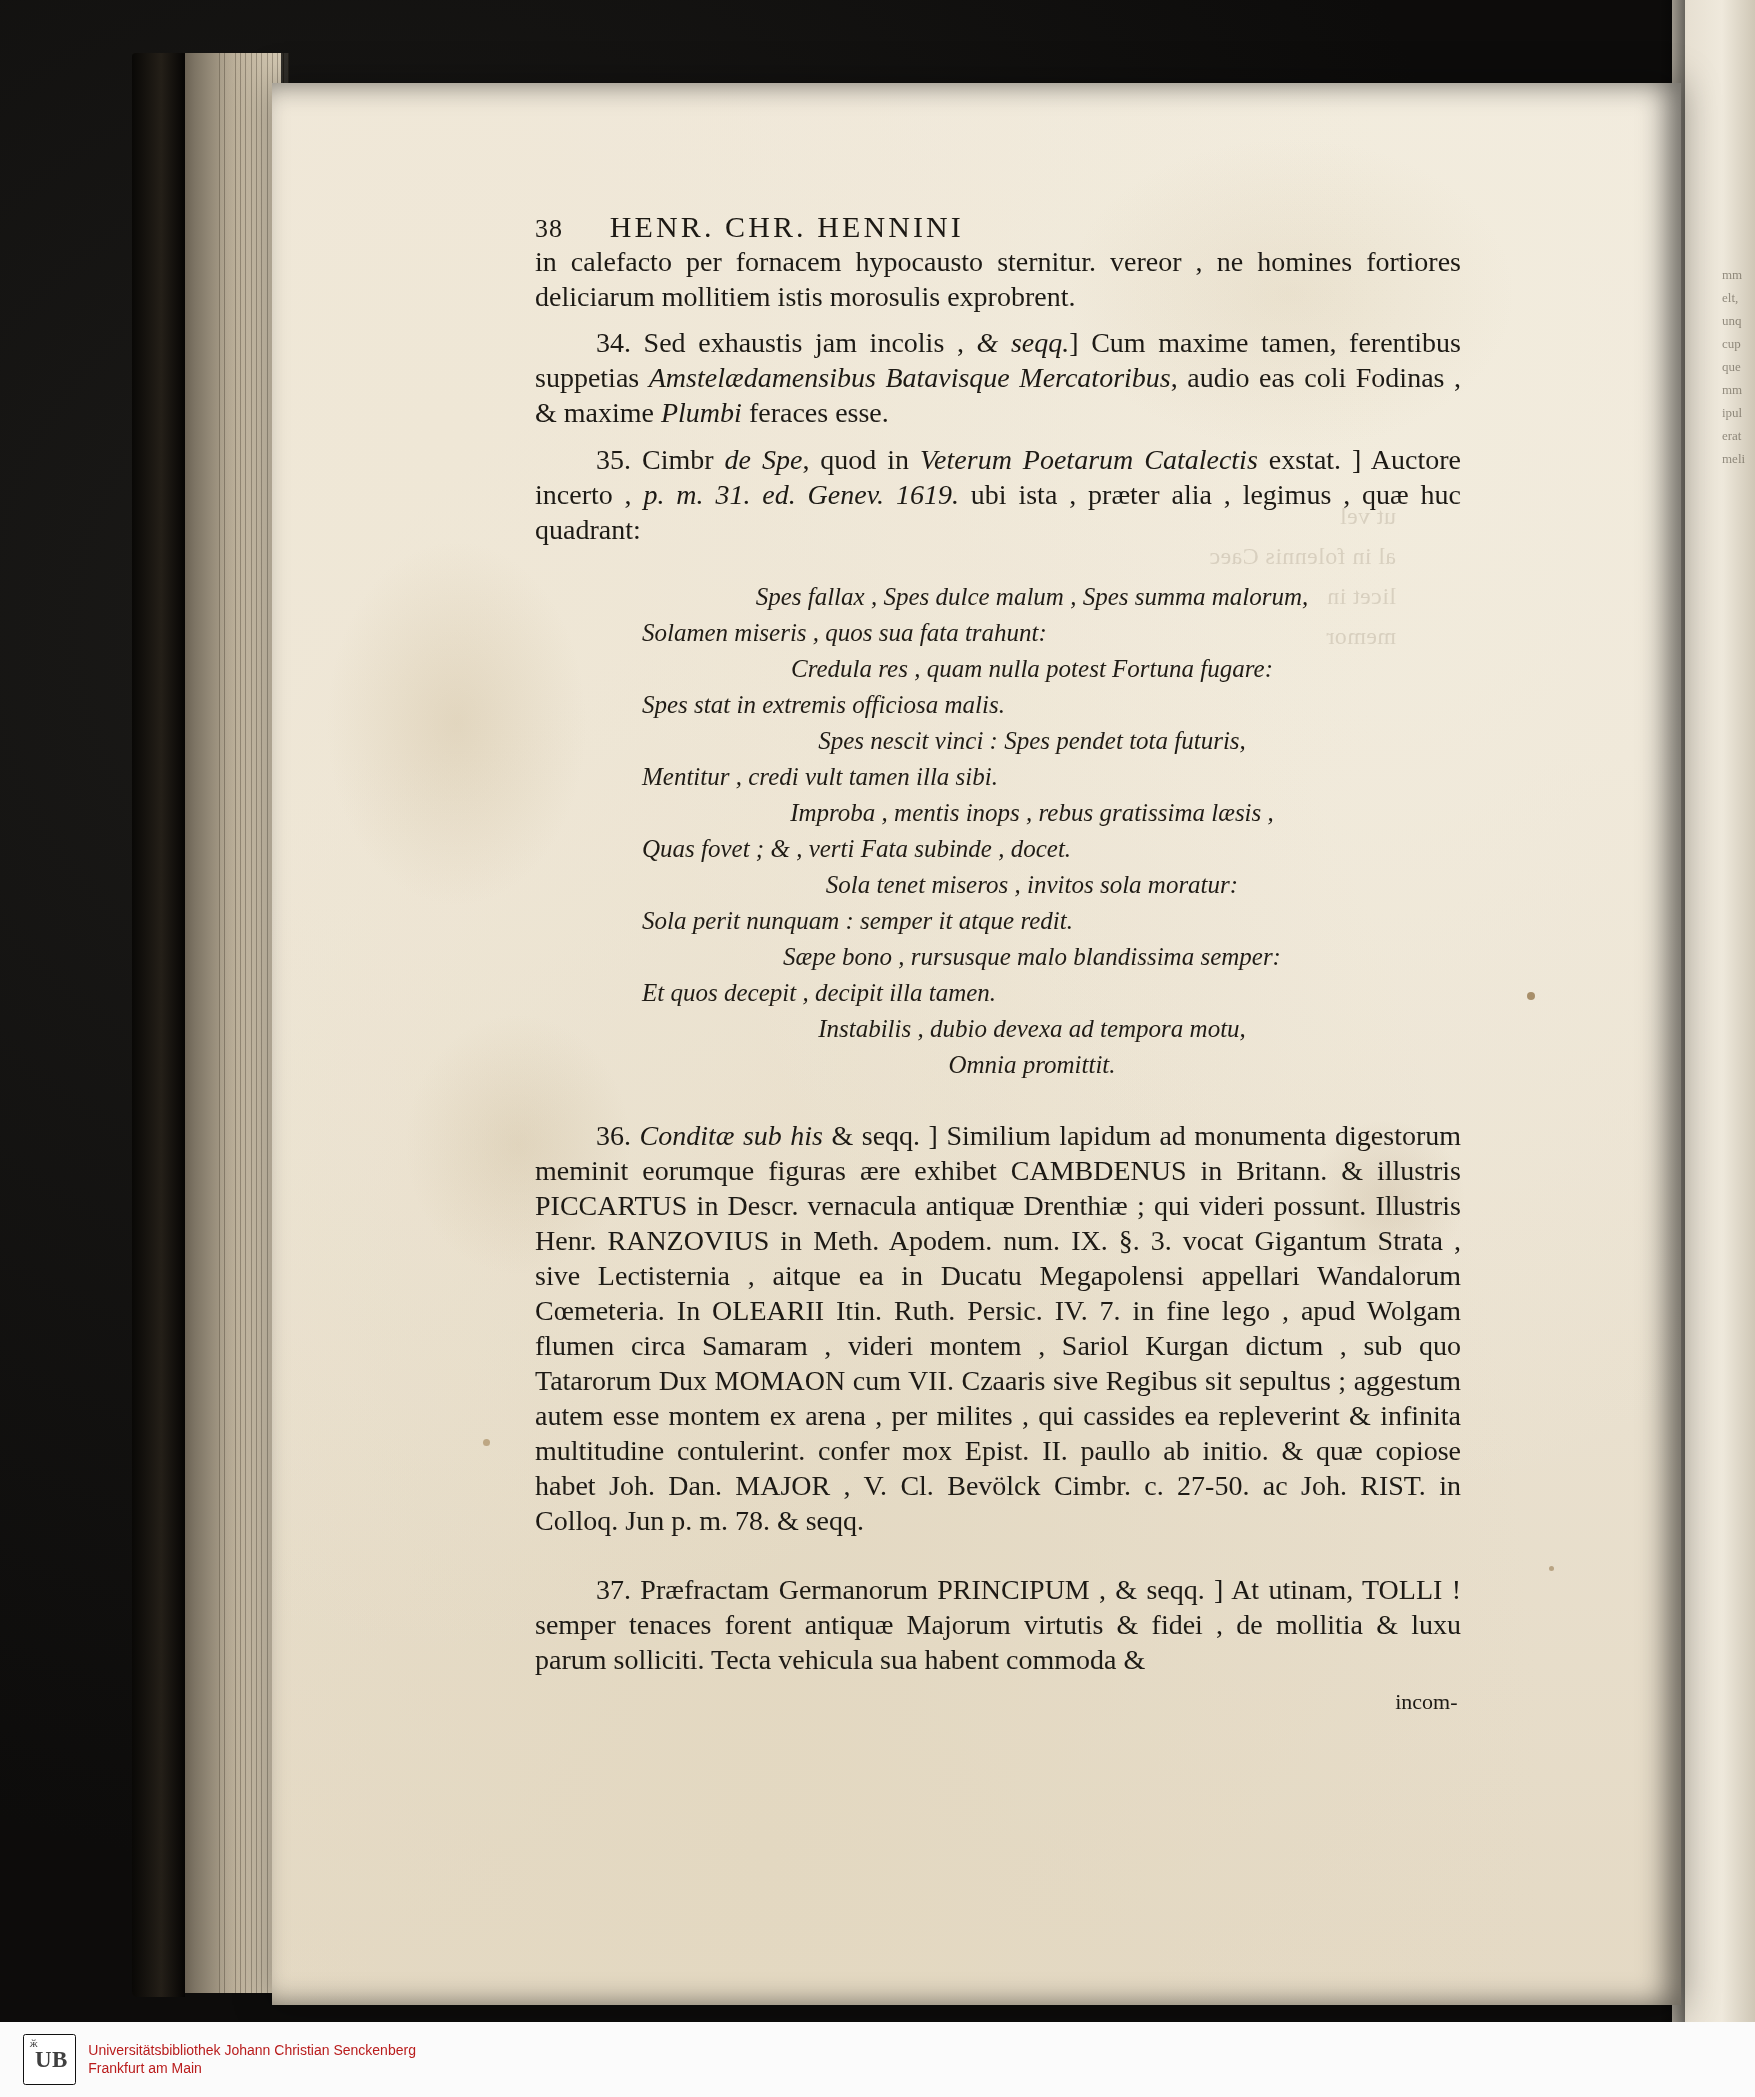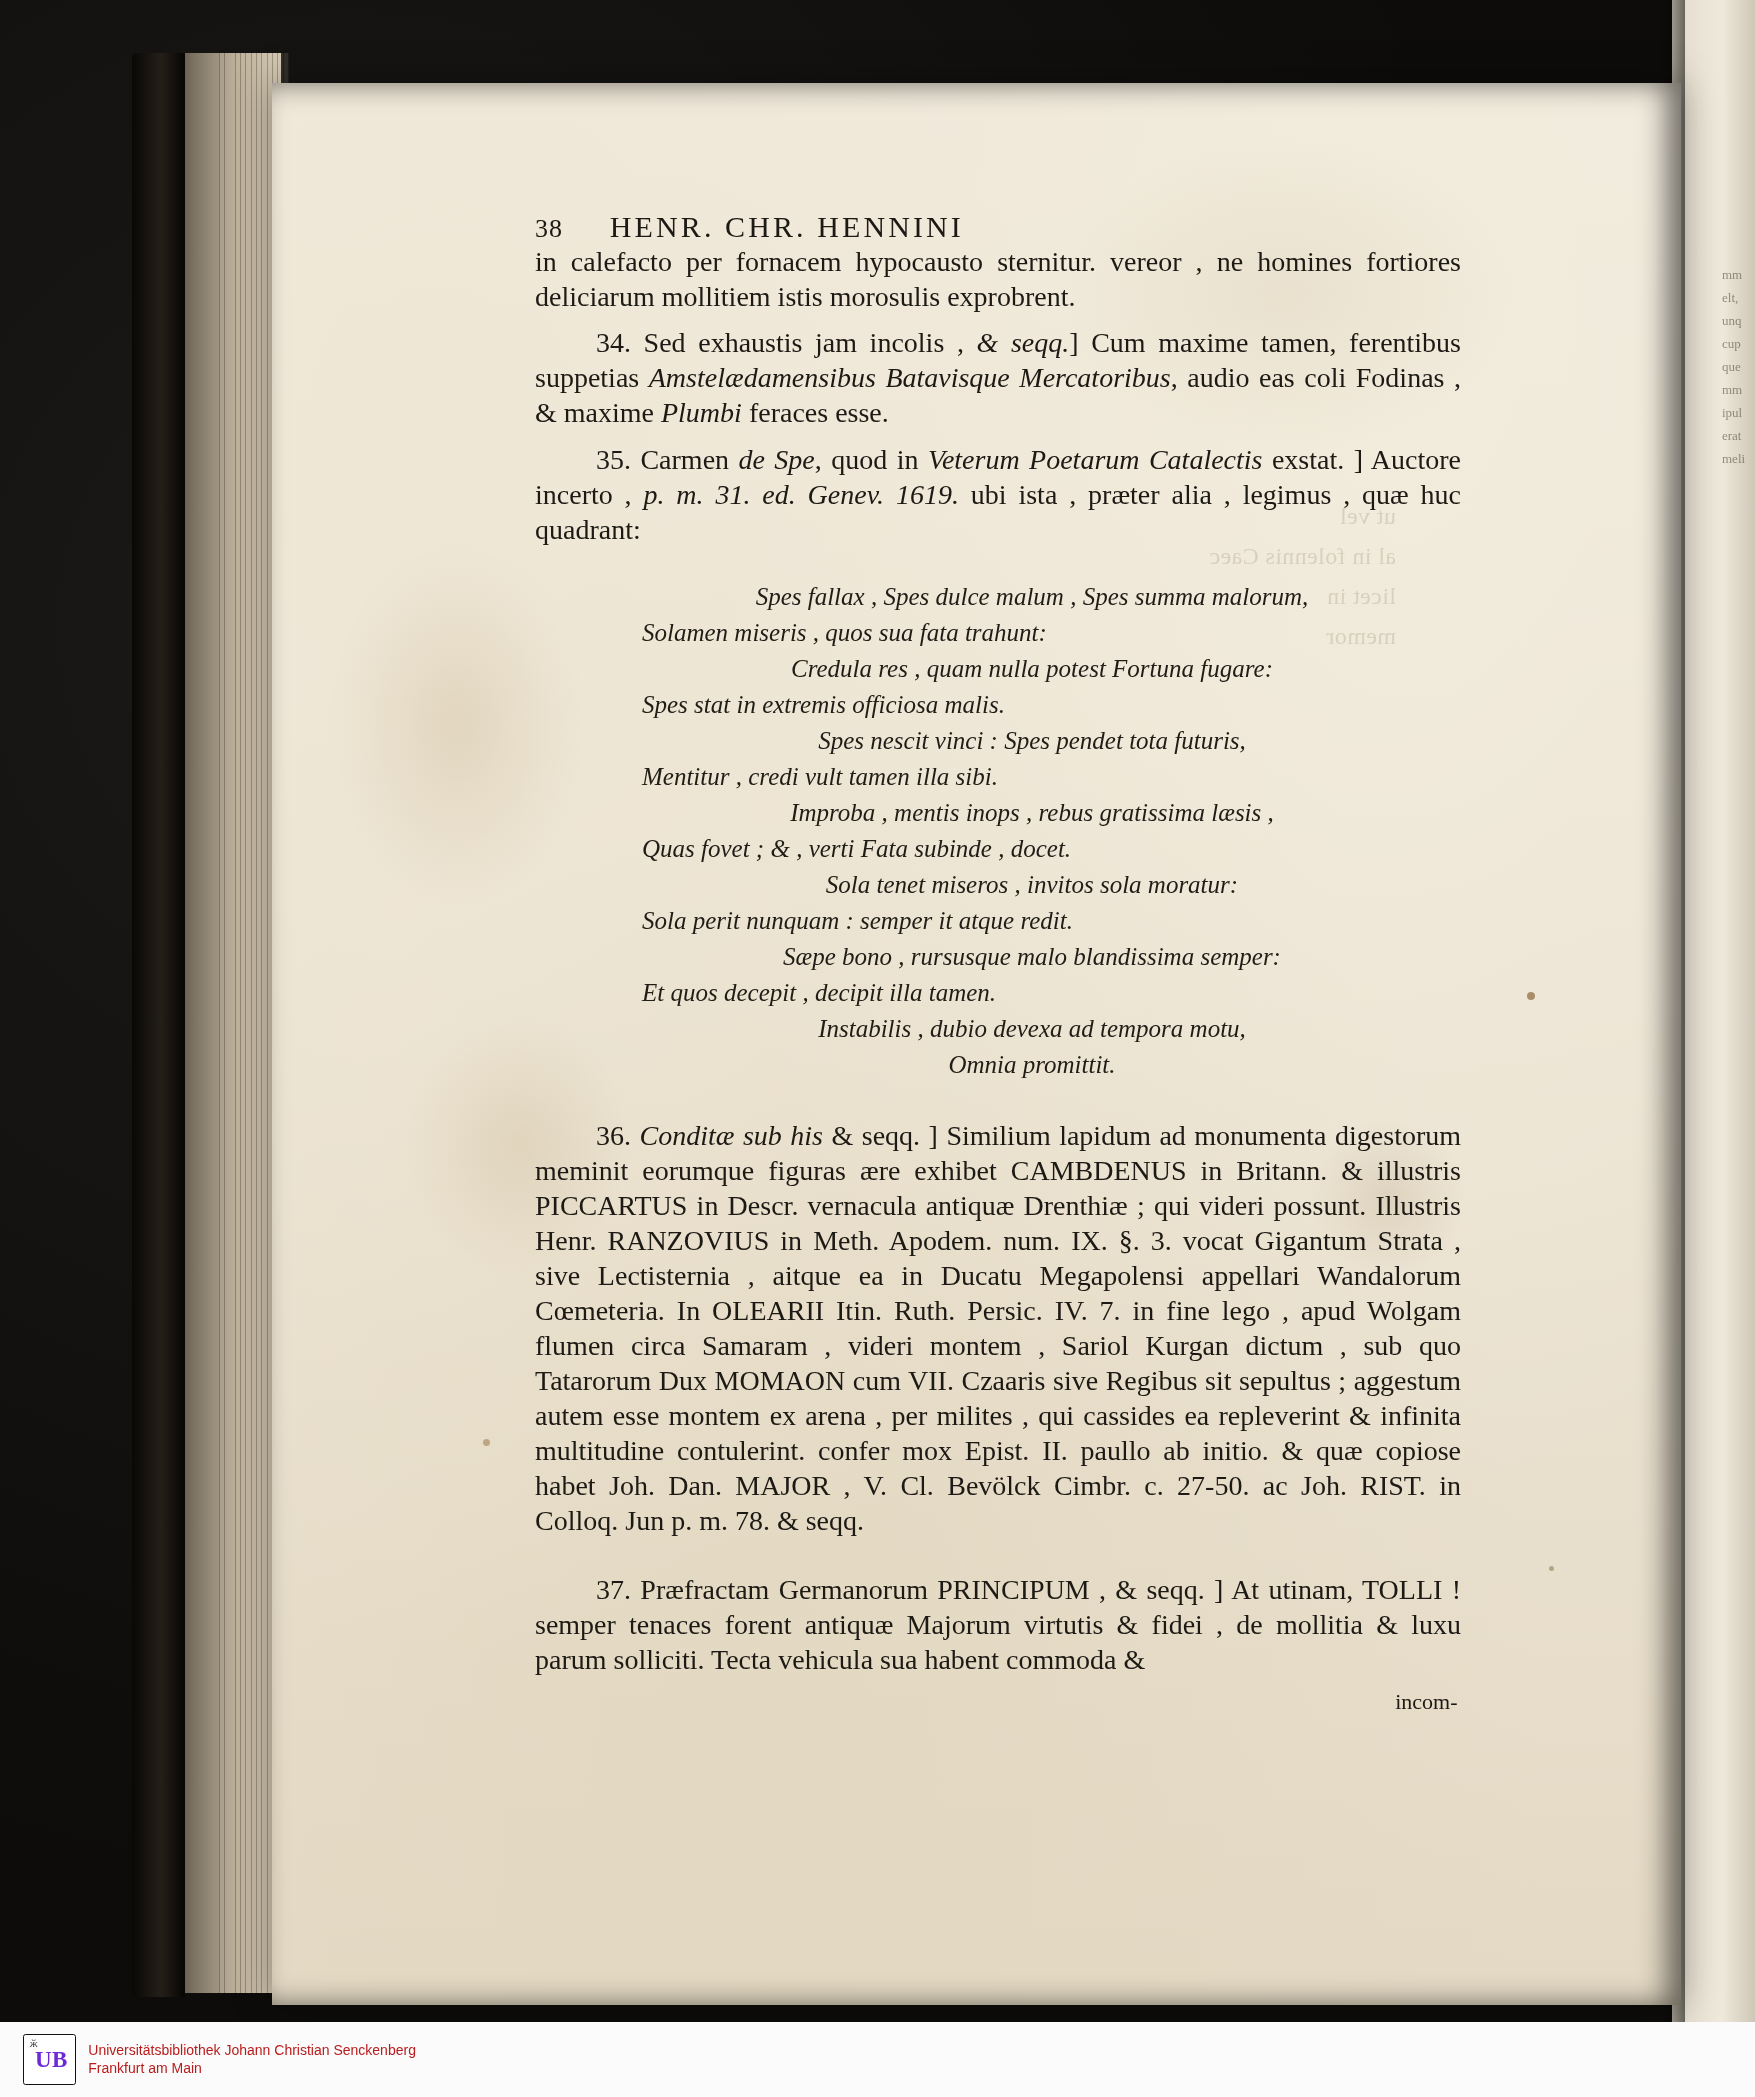--- a/index.html
+++ b/index.html
@@ -214,21 +214,21 @@
     left: 2.6px; top: 4.4px;
     line-height: 9.7px;
     width: 14px;
     text-align: center;
     opacity: .85;
   }
   #ub-logo .ub-text {
     font-family: "Liberation Serif", serif;
     font-size: 23px;
     font-weight: 700;
-    color: #6d28d9;
+    color: #404040;
     margin-left: 4px;
     letter-spacing: 0.4px;
   }
   #footer-lines {
     font-family: "Liberation Sans", sans-serif;
     font-size: 14px;
     line-height: 17.6px;
     color: #b91c1c;
   }
 </style>
@@ -281,21 +281,21 @@
       <span>Sed exhaustis jam incolis ,</span>
       <span class="it">&amp; seqq.</span><span>]</span>
       <span>Cum maxime tamen, ferentibus suppetias</span>
       <span class="it">Amstelædamensibus Batavisque Mercatoribus</span><span>, audio eas coli Fodinas , &amp; maxime</span>
       <span class="it">Plumbi</span>
       <span>feraces esse.</span>
     </p>
 
     <p class="para">
       <span class="lead-num">35.</span>
-      <span>Carmen</span>
+      <span>Cimbr</span>
       <span class="it">de Spe</span><span>, quod in</span>
       <span class="it">Veterum Poetarum Catalectis</span>
       <span>exstat. ]</span>
       <span>Auctore incerto ,</span>
       <span class="it">p. m. 31. ed. Genev. 1619.</span>
       <span>ubi ista , præter alia , legimus , quæ huc quadrant:</span>
     </p>
 
     <div id="verse">
       <div class="v0">Spes fallax , Spes dulce malum , Spes summa malorum,</div>

